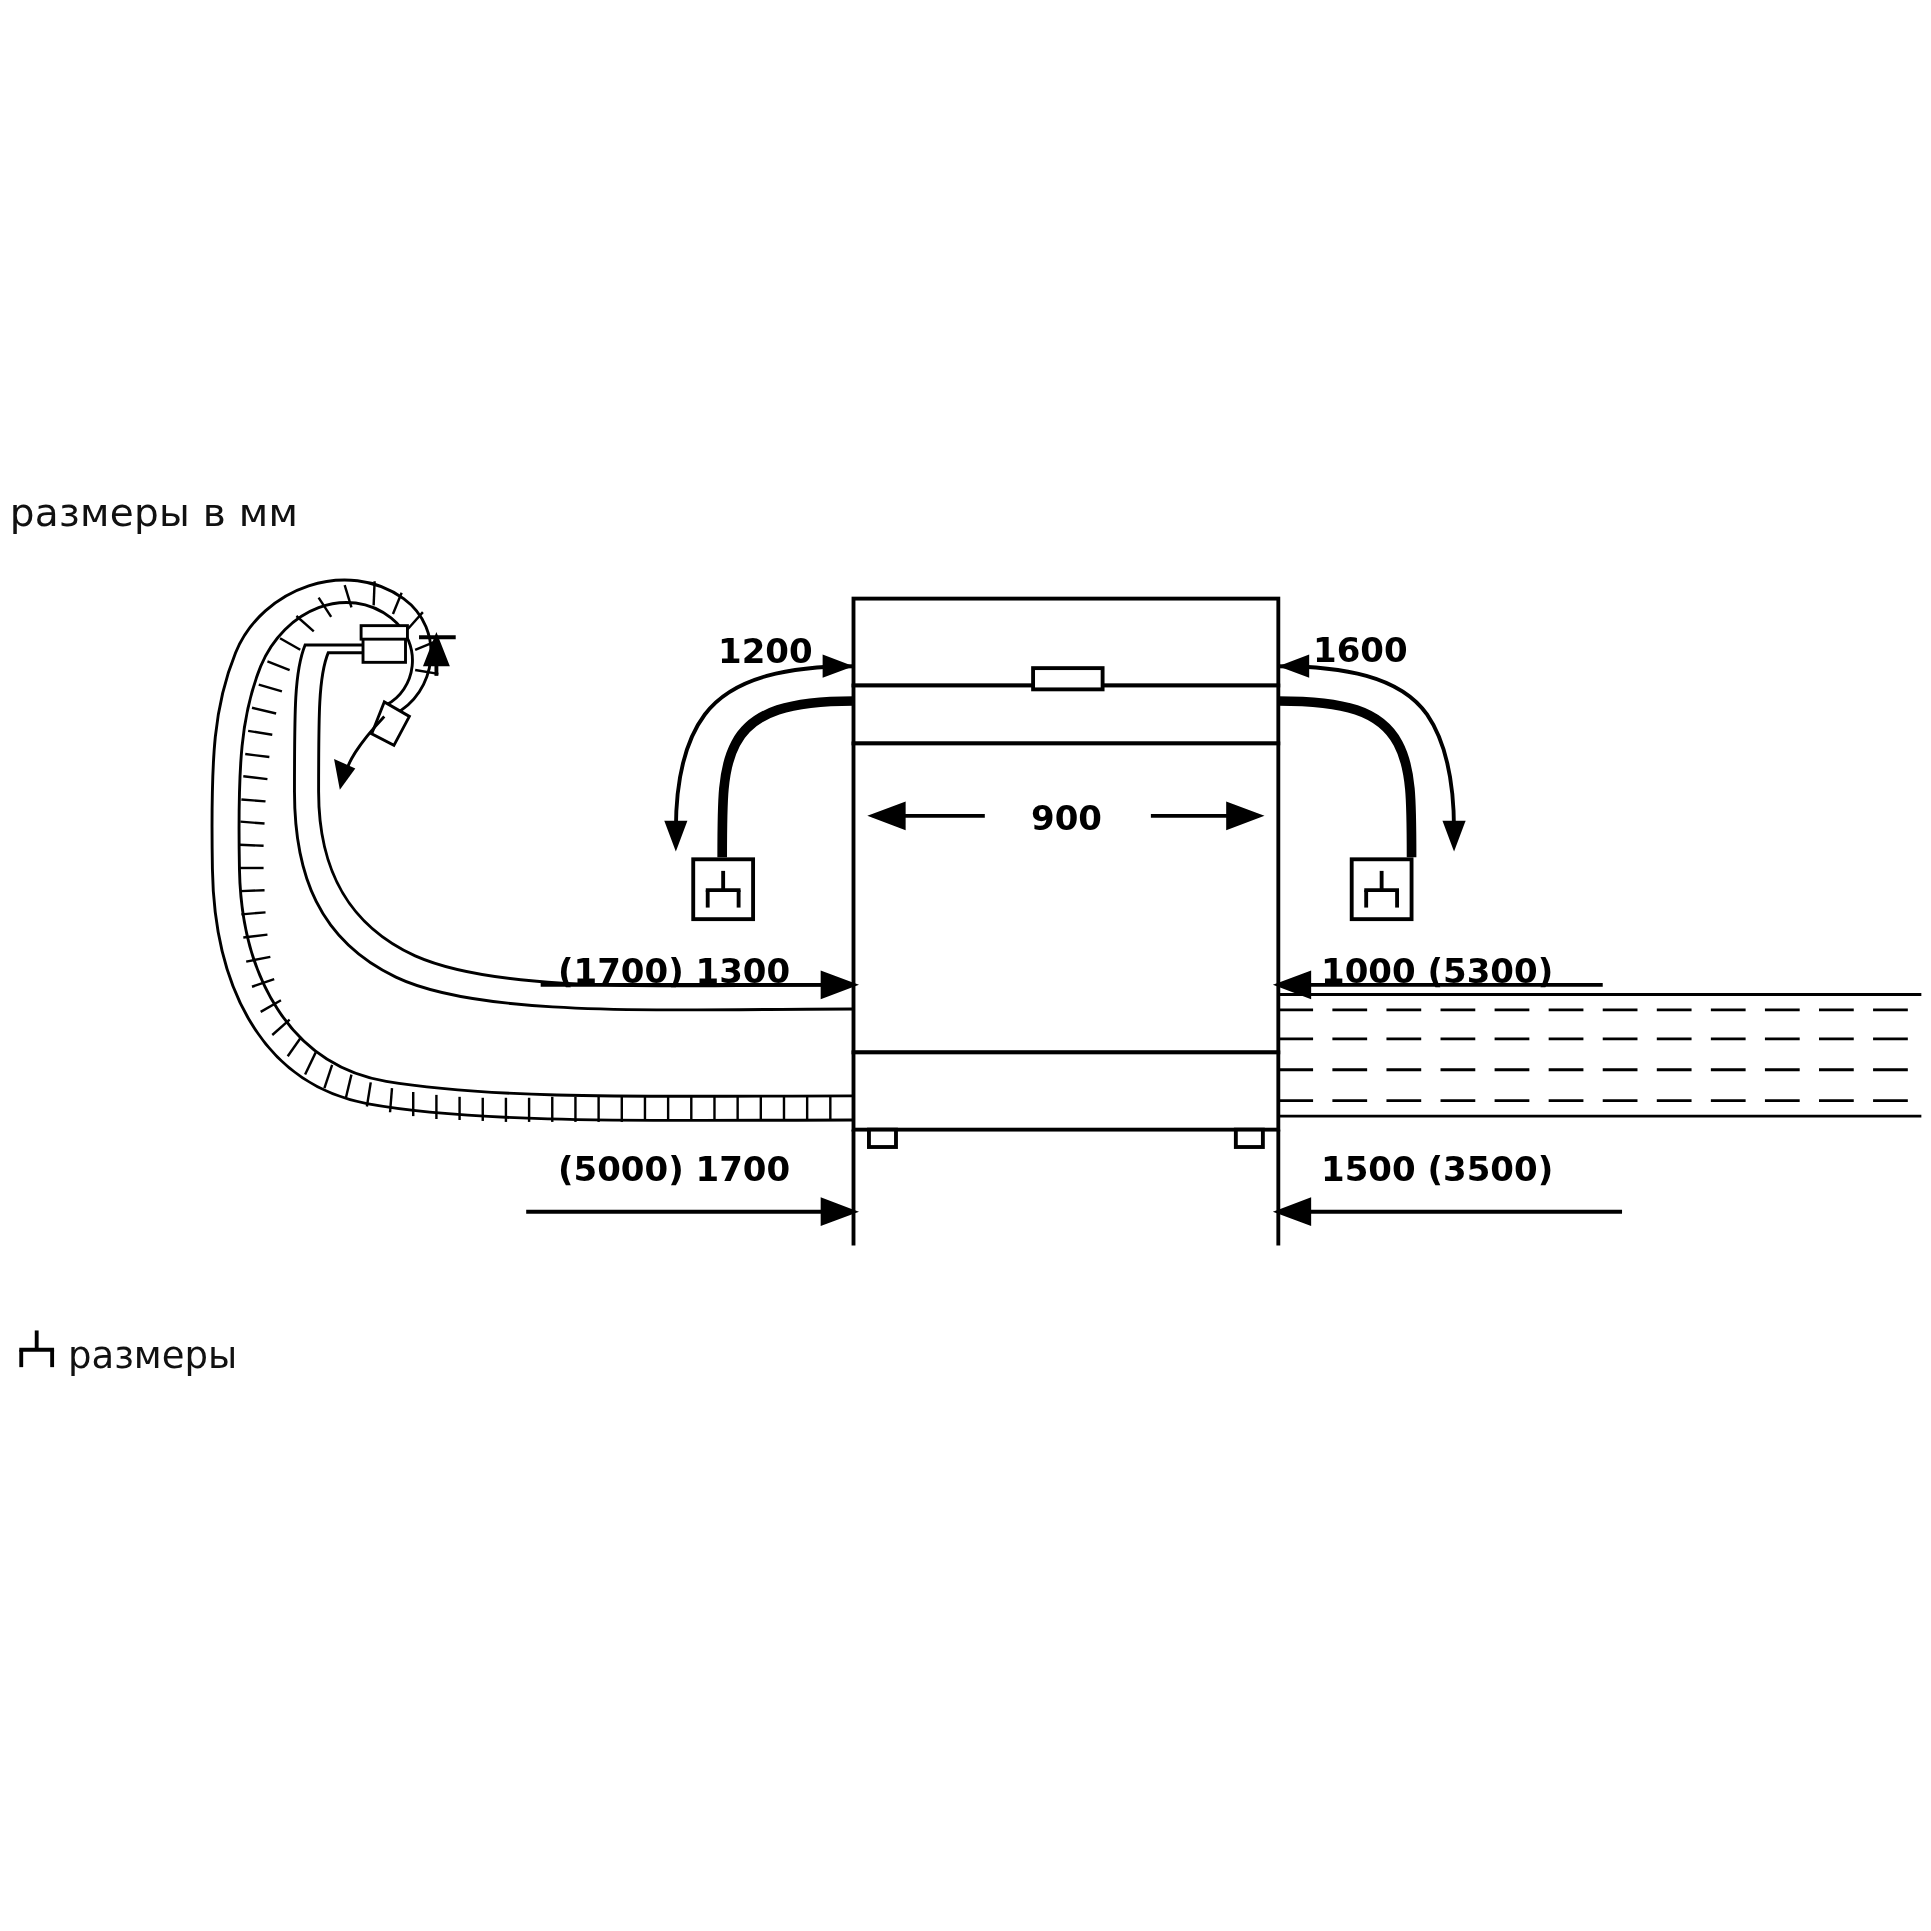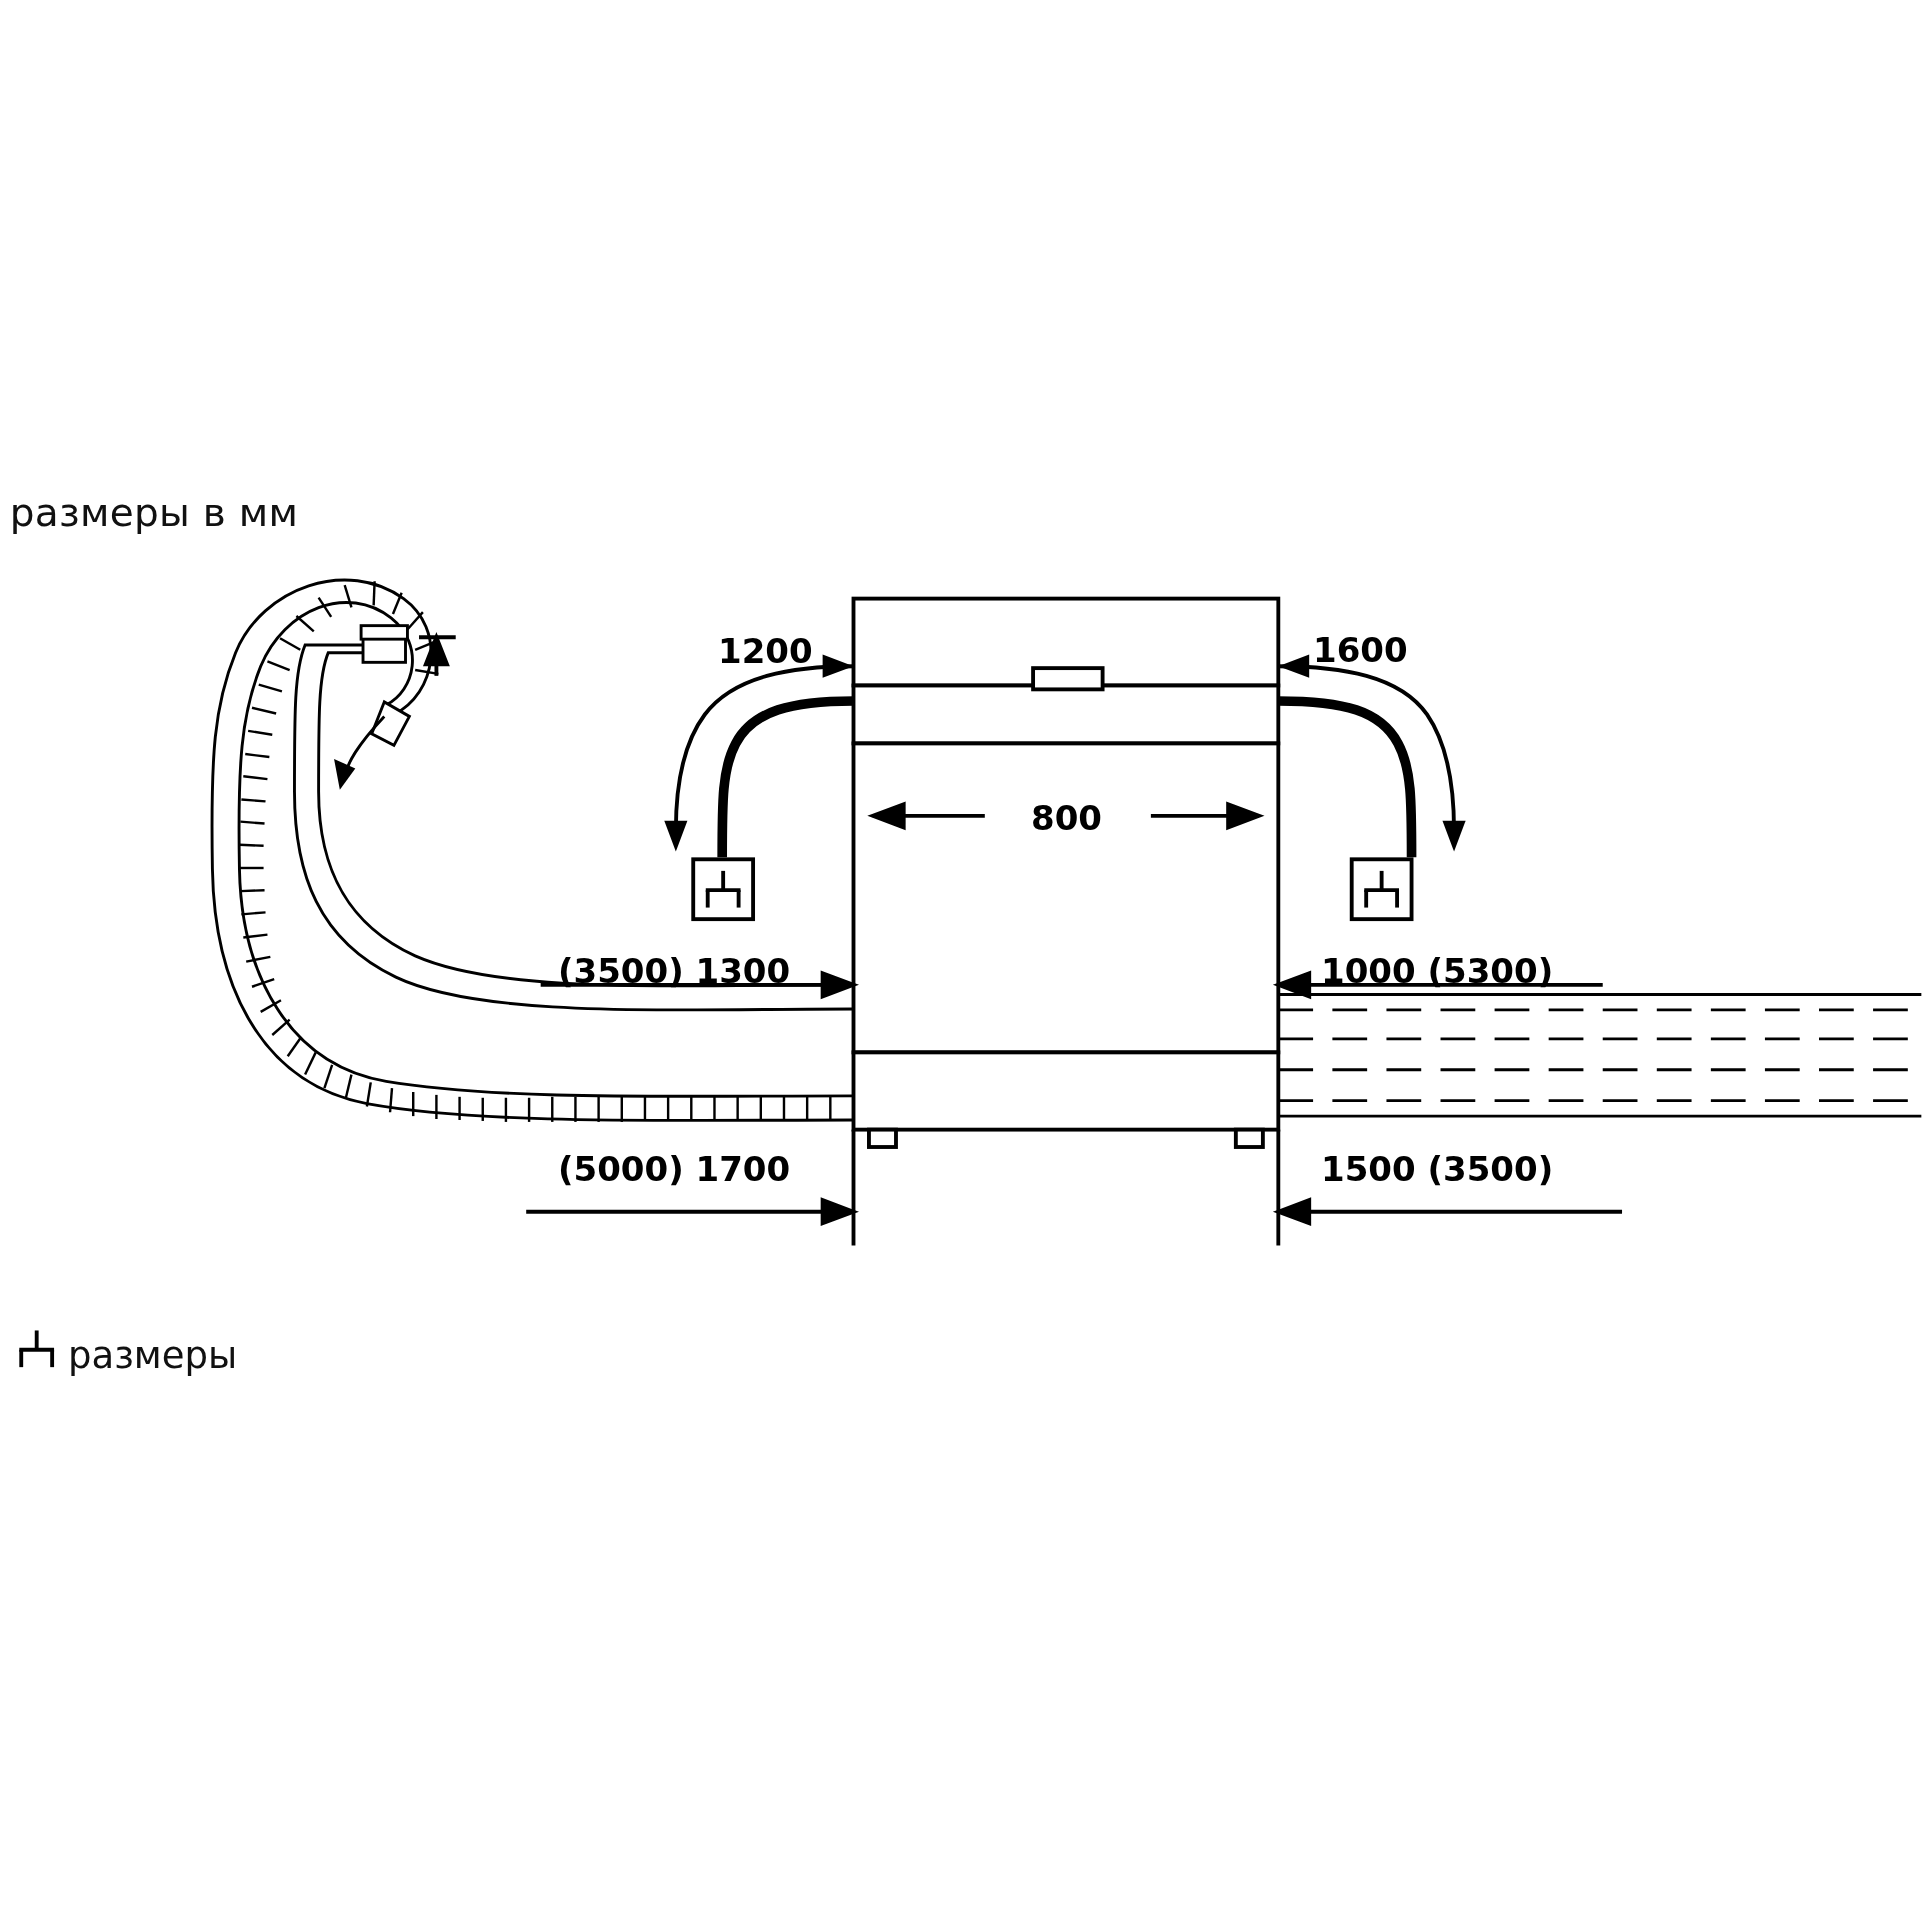--- a/index.html
+++ b/index.html
@@ -245,23 +245,23 @@
       <line x1="20" y1="1398" x2="56" y2="1398"></line>
       <line x1="22" y1="1398" x2="22" y2="1416"></line>
       <line x1="54" y1="1398" x2="54" y2="1416"></line>
     </g>
   </svg>
 
   <div class="dim" id="dim-1200">1200</div>
 
   <div class="dim" id="dim-1600">1600</div>
 
-  <div class="dim" id="dim-600">800</div>
-
-  <div class="dim" id="dim-left-1300">(3500) 1300</div>
+  <div class="dim" id="dim-600">900</div>
+
+  <div class="dim" id="dim-left-1300">(1700) 1300</div>
 
   <div class="dim" id="dim-right-1000">1000 (5300)</div>
 
   <div class="dim" id="dim-left-1700">(5000) 1700</div>
 
   <div class="dim" id="dim-right-1500">1500 (3500)</div>
 
   <div class="label" id="legend-socket-text">размеры</div>
 
 

